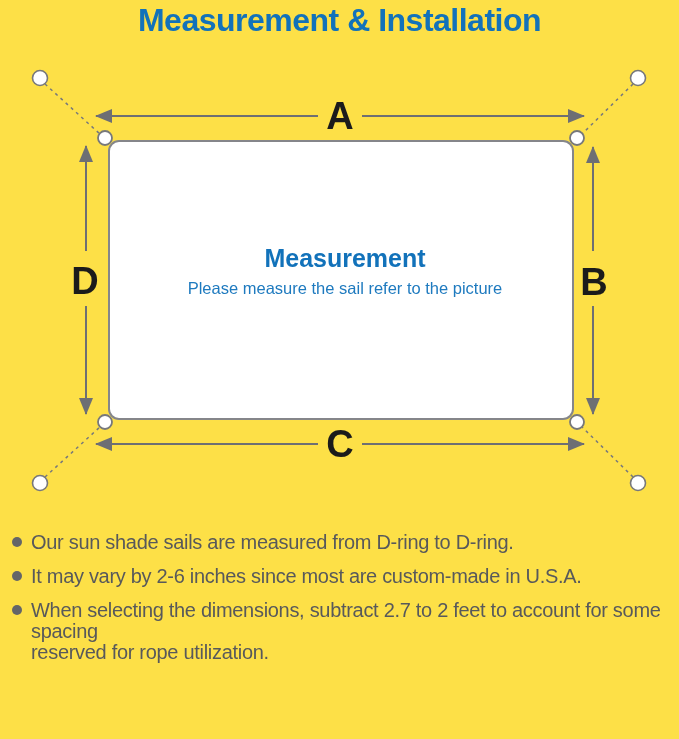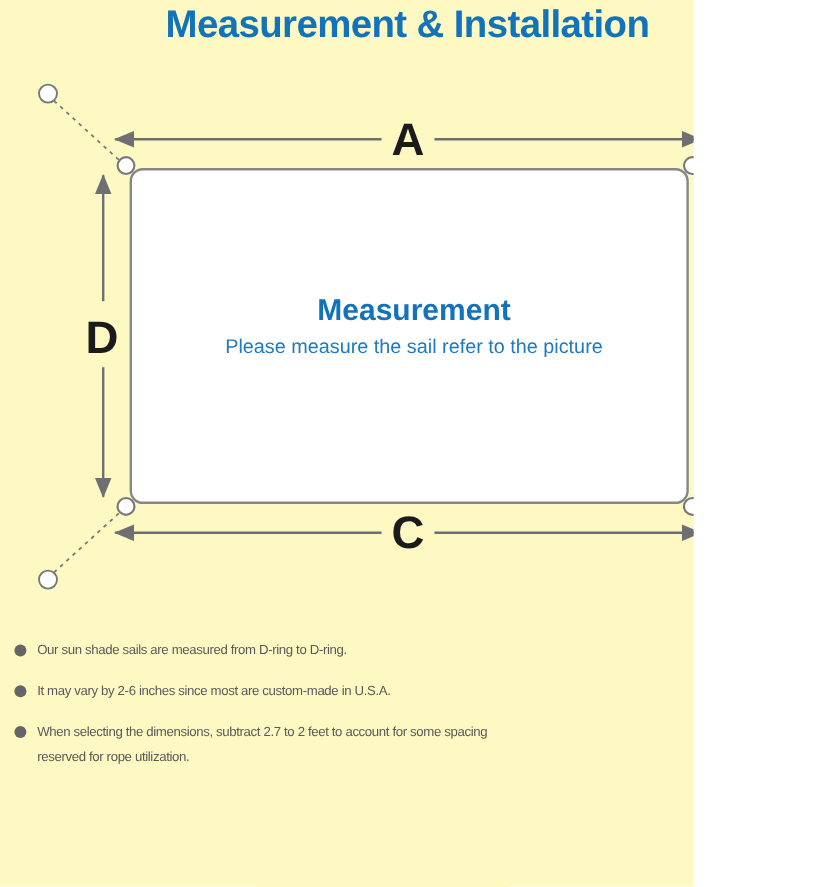--- a/index.html
+++ b/index.html
@@ -1,39 +1,39 @@
 <!DOCTYPE html>
 <html><head>
 <meta charset="utf-8">
 <style>
   html,body{margin:0;padding:0;background:#ffffff;}
   #page{
     position:relative;
-    width:578px;height:739px;
-    background:#fef9c3;
+    width:679px;height:739px;
+    background:#fde047;
     font-family:"Liberation Sans", sans-serif;
     overflow:hidden;
   }
   #main-title{
     position:absolute;top:1px;left:0;width:679px;
     margin:0;text-align:center;
     font-size:32px;line-height:38px;font-weight:700;
     letter-spacing:-0.5px;
     color:#1272BA;
   }
   #diagram-svg{position:absolute;top:55px;left:0;}
   #notes-list{
     position:absolute;top:532px;left:12px;width:664px;
     margin:0;padding:0;list-style:none;
   }
   #notes-list li{
     display:flex;gap:9px;
     margin:0 0 13px 0;
     color:#58595B;
-    font-size:11px;line-height:21px;letter-spacing:-0.3px;
+    font-size:20px;line-height:21px;letter-spacing:-0.3px;
   }
   #notes-list .dot{
     flex:none;width:10px;height:10px;border-radius:50%;
     background:#646568;margin-top:5px;
   }
   #notes-list .note-text{white-space:pre-wrap;max-width:645px;}
 </style>
 </head>
 <body>
 

